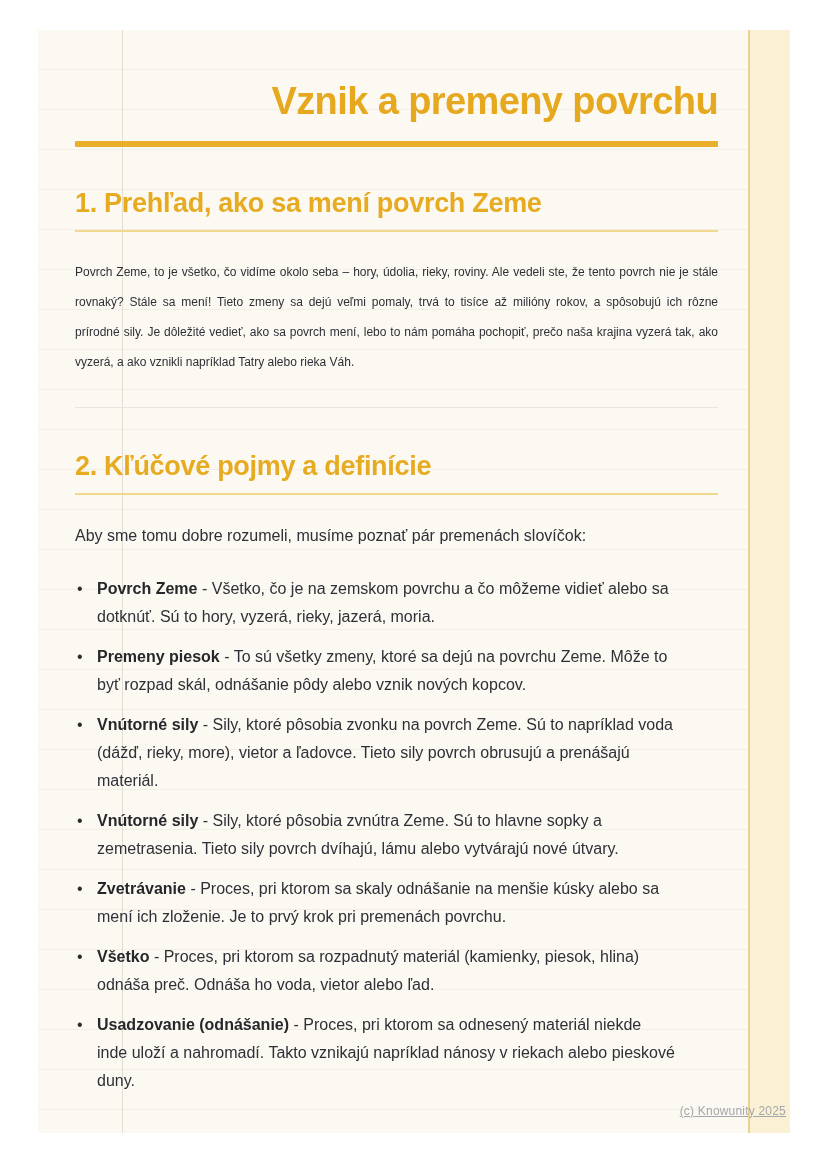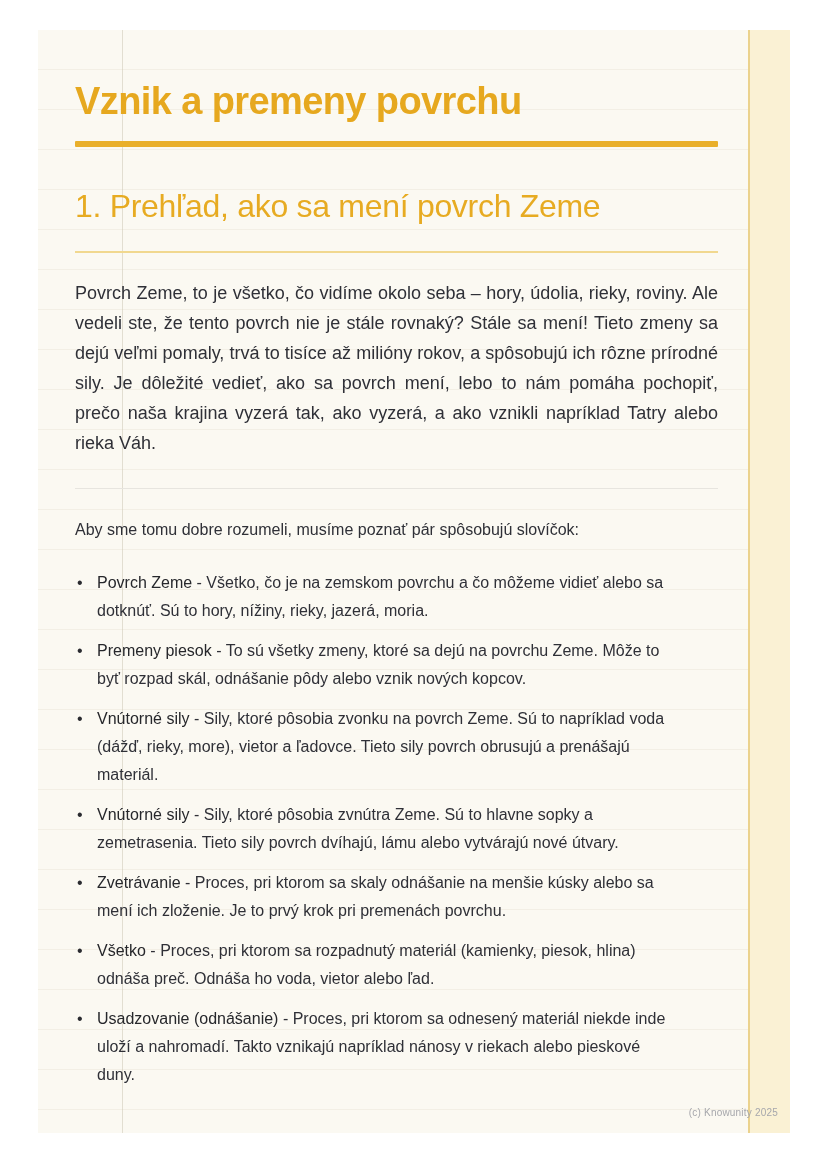--- a/index.html
+++ b/index.html
@@ -41,41 +41,42 @@
   .content {
     position: relative;
     padding: 50px 72px 0 37px;
   }
   .doc-title {
     font-size: 38px;
     font-weight: 800;
     letter-spacing: -0.6px;
     color: #e6a81f;
     line-height: 1.15;
+    text-align: right;
   }
   .title-rule {
     height: 6px;
     background: #e9af2a;
     margin-top: 17px;
     border-radius: 1px;
   }
   .section-heading {
-    font-size: 32px;
-    font-weight: 400;
+    font-size: 27px;
+    font-weight: 700;
     letter-spacing: -0.3px;
     color: #e7ab22;
     line-height: 1.2;
-    padding-bottom: 26px;
+    padding-bottom: 11px;
     border-bottom: 2px solid #f1d88f;
   }
   .h-first   { margin-top: 40px; }
   .h-second  { margin-top: 42px; }
   .lead-paragraph {
     margin-top: 25px;
-    font-size: 18px;
+    font-size: 12px;
     line-height: 30px;
     color: #2f3037;
     text-align: justify;
   }
   .section-divider {
     border: none;
     border-top: 1px solid #e7e5df;
     margin-top: 30px;
   }
   .intro-text {
@@ -96,55 +97,57 @@
     color: #2f3037;
     margin-bottom: 12px;
     max-width: 600px;
   }
   .term-item .bullet-dot {
     position: absolute;
     left: 2px; top: 0;
     color: #2a2b30;
     font-size: 16px;
   }
-  .term-label { font-weight: normal; color: #26272b; }
+  .term-label { font-weight: bold; color: #26272b; }
   .term-def-italic { }
   .copyright-note {
     position: absolute;
-    right: 12px; bottom: 15px;
-    font-size: 10px;
+    right: 4px; bottom: 15px;
+    font-size: 12px;
     color: #a6a7ac;
     letter-spacing: 0.2px;
     z-index: 2;
+    text-decoration: underline;
   }
 </style>
 </head>
 <body>
 
 <div class="page-card">
   <div class="margin-vline"></div>
   <div class="edge-band"></div>
 
   <div class="content">
 
     <h1 class="doc-title">Vznik a premeny povrchu</h1>
     <div class="title-rule"></div>
 
     <h2 class="section-heading h-first">1. Prehľad, ako sa mení povrch Zeme</h2>
 
     <p class="lead-paragraph">Povrch Zeme, to je všetko, čo vidíme okolo seba – hory, údolia, rieky, roviny. Ale vedeli ste, že tento povrch nie je stále rovnaký? Stále sa mení! Tieto zmeny sa dejú veľmi pomaly, trvá to tisíce až milióny rokov, a spôsobujú ich rôzne prírodné sily. Je dôležité vedieť, ako sa povrch mení, lebo to nám pomáha pochopiť, prečo naša krajina vyzerá tak, ako vyzerá, a ako vznikli napríklad Tatry alebo rieka Váh.</p>
 
     <hr class="section-divider">
 
+    <h2 class="section-heading h-second">2. Kľúčové pojmy a definície</h2>
 
-    <p class="intro-text">Aby sme tomu dobre rozumeli, musíme poznať pár spôsobujú slovíčok:</p>
+    <p class="intro-text">Aby sme tomu dobre rozumeli, musíme poznať pár premenách slovíčok:</p>
 
     <ul class="terms-list">
       <li class="term-item">
-        <span class="bullet-dot">•</span><span class="term-label">Povrch Zeme</span><span class="term-def"> - Všetko, čo je na zemskom povrchu a čo môžeme vidieť alebo sa dotknúť. Sú to hory, nížiny, rieky, jazerá, moria.</span><span class="term-def-italic"></span><span class="term-def"></span>
+        <span class="bullet-dot">•</span><span class="term-label">Povrch Zeme</span><span class="term-def"> - Všetko, čo je na zemskom povrchu a čo môžeme vidieť alebo sa dotknúť. Sú to hory, vyzerá, rieky, jazerá, moria.</span><span class="term-def-italic"></span><span class="term-def"></span>
       </li>
       <li class="term-item">
         <span class="bullet-dot">•</span><span class="term-label">Premeny piesok</span><span class="term-def"> - To sú všetky zmeny, ktoré sa dejú na povrchu Zeme. Môže to byť rozpad skál, odnášanie pôdy alebo vznik nových kopcov.</span><span class="term-def-italic"></span><span class="term-def"></span>
       </li>
       <li class="term-item">
         <span class="bullet-dot">•</span><span class="term-label">Vnútorné sily</span><span class="term-def"> - Sily, ktoré pôsobia </span><span class="term-def-italic">zvonku</span><span class="term-def"> na povrch Zeme. Sú to napríklad voda (dážď, rieky, more), vietor a ľadovce. Tieto sily povrch obrusujú a prenášajú materiál.</span>
       </li>
       <li class="term-item">
         <span class="bullet-dot">•</span><span class="term-label">Vnútorné sily</span><span class="term-def"> - Sily, ktoré pôsobia </span><span class="term-def-italic">zvnútra</span><span class="term-def"> Zeme. Sú to hlavne sopky a zemetrasenia. Tieto sily povrch dvíhajú, lámu alebo vytvárajú nové útvary.</span>
       </li>

